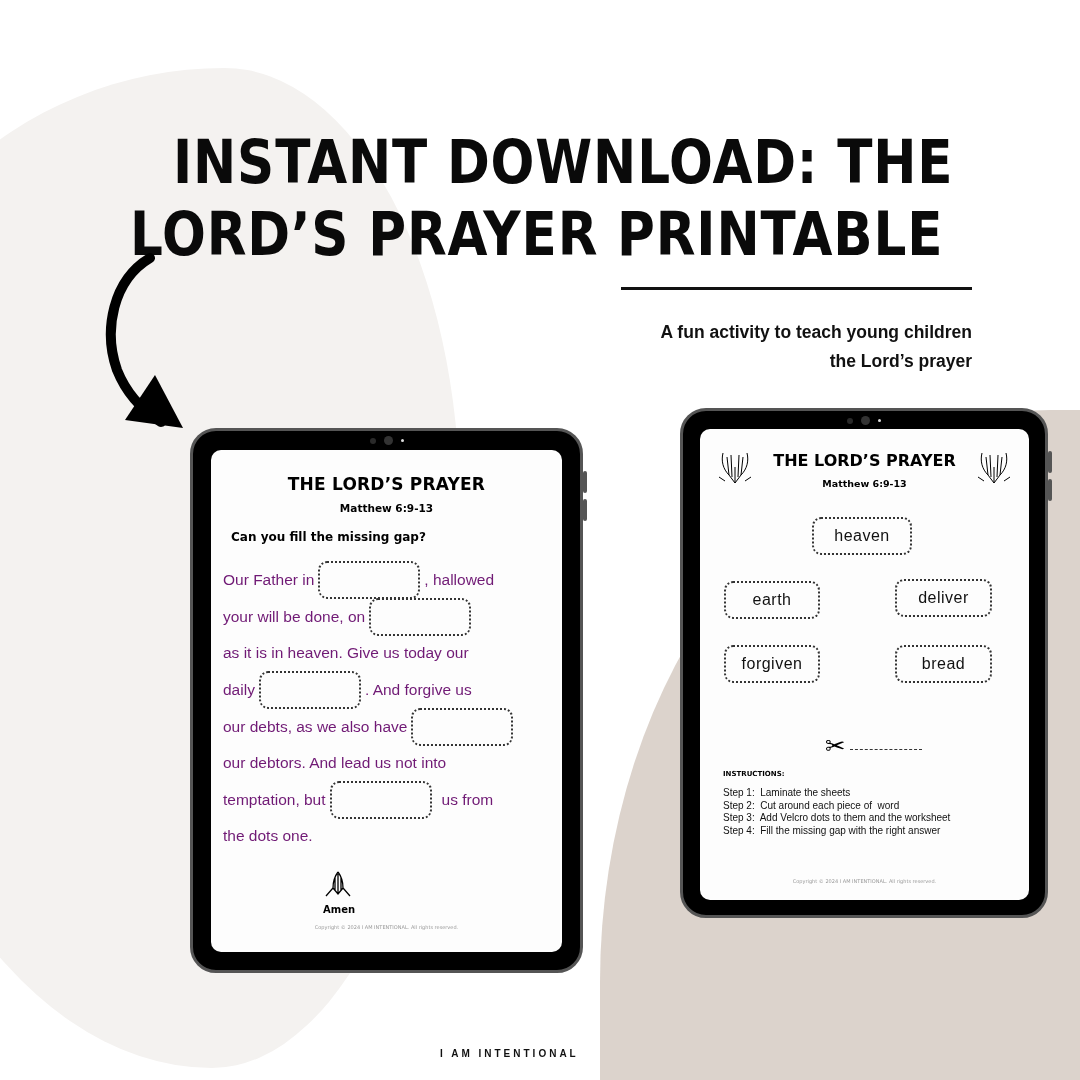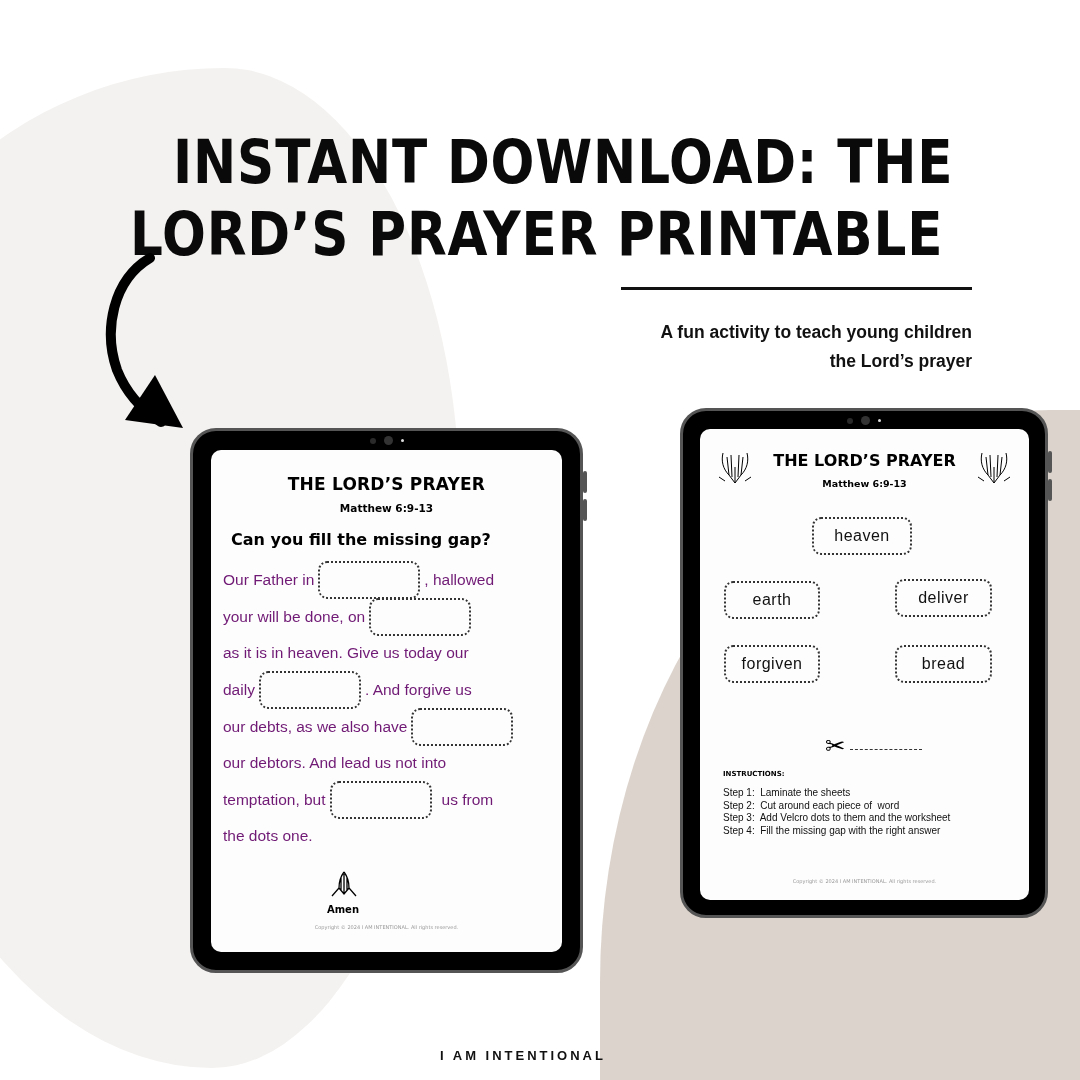--- a/index.html
+++ b/index.html
@@ -35,21 +35,21 @@
   }
   .subtitle {
     position: absolute; right: 108px; top: 318px; width: 400px; z-index: 2;
     text-align: right; font-weight: bold; font-size: 17.5px; line-height: 29px; color: #111;
   }
 
   .arrow { position: absolute; left: 95px; top: 250px; width: 110px; height: 185px; z-index: 2; }
 
   .brand {
     position: absolute; left: 440px; top: 1048px; z-index: 2;
-    font-weight: bold; font-size: 13px; letter-spacing: 3px; color: #111;
+    font-weight: bold; font-size: 10px; letter-spacing: 3px; color: #111;
   }
 
   
   .tablet {
     position: absolute; background: #000; border: 3px solid #555;
     border-radius: 26px; z-index: 3;
   }
   .tablet .cam { position: absolute; top: 5px; left: 50%; transform: translateX(-50%); display: flex; gap: 8px; align-items: center; }
   .tablet .cam span { display: block; background: #2a2a2a; border-radius: 50%; }
   .tablet .cam .c1 { width: 6px; height: 6px; }
@@ -59,25 +59,25 @@
   .screen {
     position: absolute; background: #fdfdfd; border-radius: 10px; overflow: hidden;
     font-family: "DejaVu Sans", sans-serif;
   }
 
   
   .tab-left { left: 190px; top: 428px; width: 393px; height: 545px; }
   .tab-left .screen { left: 18px; top: 19px; width: 351px; height: 502px; }
   .ws-title { position: absolute; top: 24px; width: 100%; text-align: center; font-weight: bold; font-size: 17px; letter-spacing: 0.2px; }
   .ws-ref { position: absolute; top: 52px; width: 100%; text-align: center; font-weight: bold; font-size: 10.5px; }
-  .ws-q { position: absolute; top: 80px; left: 20px; font-weight: bold; font-size: 16px; }
+  .ws-q { position: absolute; top: 80px; left: 20px; font-weight: bold; font-size: 12px; }
   .ws-lines { position: absolute; left: 12px; top: 112px; width: 335px; font-size: 15.5px; color: #701a75; font-family: "Liberation Sans", sans-serif; }
   .ws-line { height: 36.6px; display: flex; align-items: center; white-space: nowrap; }
   .gap-box { display: inline-block; width: 102px; height: 38px; border: 2px dotted #333; border-radius: 9px; margin: 0 4px; }
-  .amen { position: absolute; left: 98px; top: 420px; width: 50px; text-align: right; }
+  .amen { position: absolute; left: 112px; top: 420px; width: 50px; text-align: left; }
   .amen-label { font-weight: bold; font-size: 10px; display: block; margin-top: -2px; }
   .copyright { position: absolute; bottom: 22px; width: 100%; text-align: center; font-size: 5px; color: #999; }
 
   
   .tab-right { left: 680px; top: 408px; width: 368px; height: 510px; }
   .tab-right .screen { left: 17px; top: 18px; width: 329px; height: 471px; }
   .r-title { position: absolute; top: 22px; width: 100%; text-align: center; font-weight: bold; font-size: 16px; }
   .r-ref { position: absolute; top: 49px; width: 100%; text-align: center; font-weight: bold; font-size: 9.5px; }
   .hands { position: absolute; top: 18px; width: 40px; height: 40px; }
   .hands.l { left: 15px; } .hands.r { right: 15px; }

